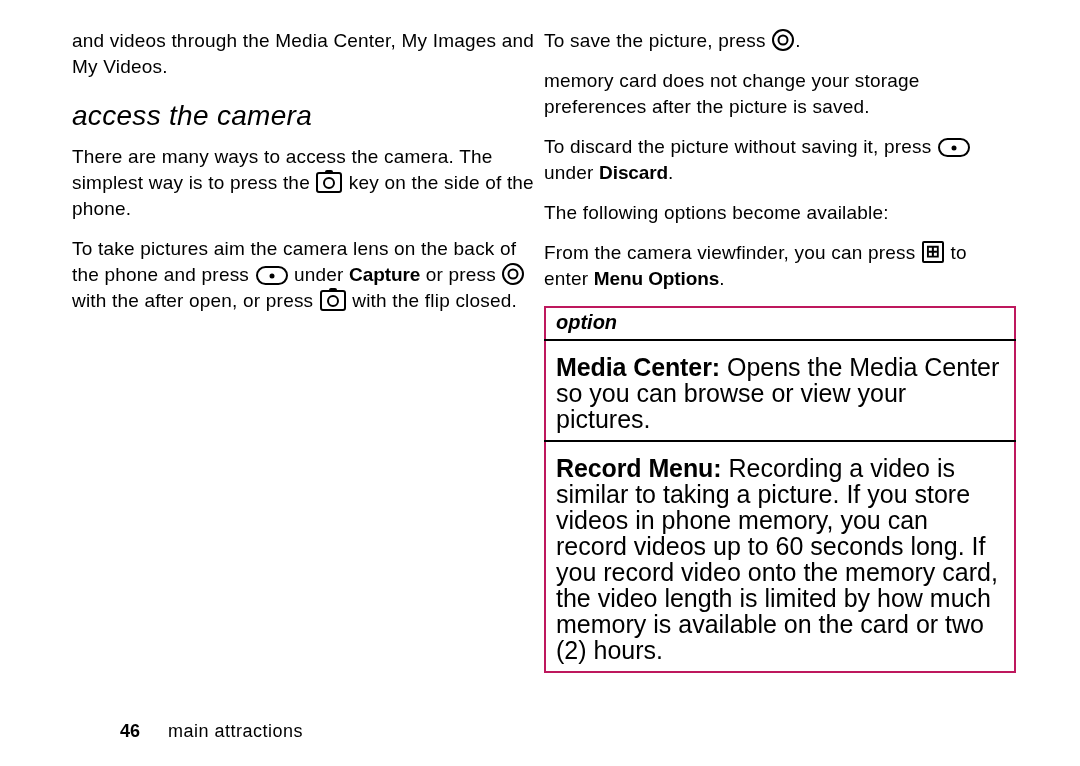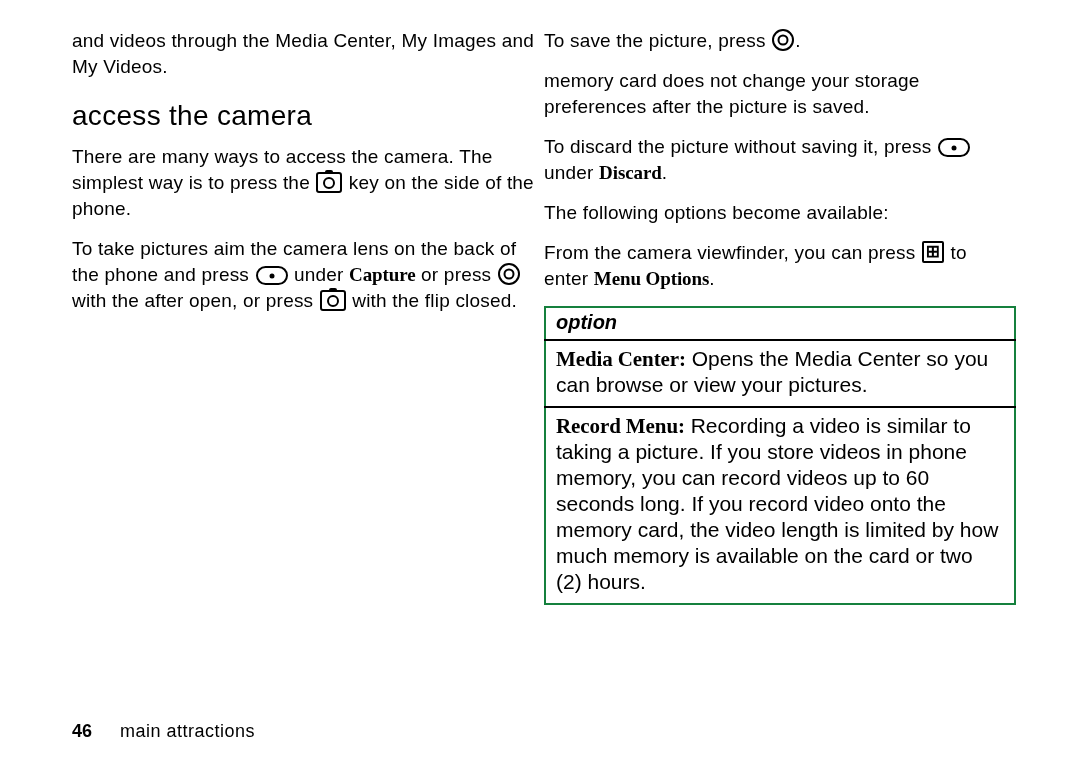--- a/index.html
+++ b/index.html
@@ -29,23 +29,24 @@
     margin: 0 0 14px 0;
     font-size: 19px;
     line-height: 26px;
     letter-spacing: 0.2px;
   }
   h2 {
     margin: 20px 0 12px 0;
     font-size: 28px;
     font-weight: normal;
     letter-spacing: 0.3px;
+    font-style: italic;
   }
   .bold {
-    font-family: Liberation Serif, serif;
+    font-family: Liberation Sans, sans-serif;
     font-weight: bold;
     font-stretch: condensed;
     letter-spacing: -0.1px;
   }
   .icon {
     display: inline-flex;
     vertical-align: -4px;
     justify-content: center;
     align-items: center;
     font-size: 17px;
@@ -119,51 +120,52 @@
   }
   .icon-menu::before {
     content: "⊞";
     position: absolute;
     font-size: 17px;
     top: 50%; left: 50%;
     transform: translate(-50%, -52%);
     font-weight: bold;
   }
   .option-table {
-    border: 2px solid #15803d;
+    border: 2px solid #be185d;
     border-collapse: collapse;
     width: 100%;
     margin-top: 10px;
   }
   .option-table th {
     text-align: left;
     font-style: italic;
     font-weight: bold;
     font-size: 20px;
     padding: 3px 10px 5px 10px;
     border-bottom: 2px solid #000;
   }
   .option-table td {
-    font-size: 21px;
+    font-size: 25px;
     line-height: 26px;
-    padding: 5px 10px 8px 10px;
+    padding: 13px 10px 8px 10px;
     vertical-align: top;
   }
   .option-table tr + tr td {
     border-top: 2px solid #000;
   }
   .footer {
     position: absolute;
     left: 72px;
     bottom: 24px;
     font-size: 18px;
   }
   .footer .pagenum {
     font-weight: bold;
     margin-right: 28px;
+    margin-left: 48px;
   }
   .footer .section {
     letter-spacing: 0.5px;
   }
 </style>
 </head>
 <body>
 
 <div class="page">
   <div class="columns">

